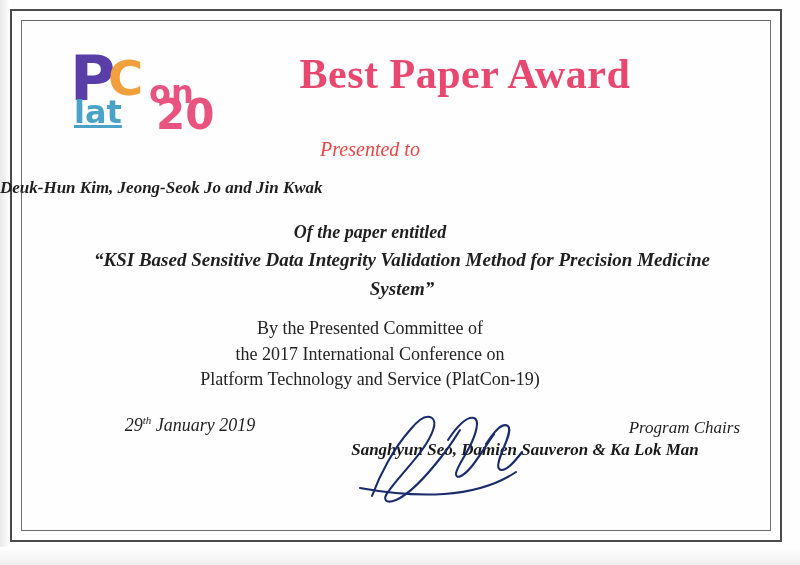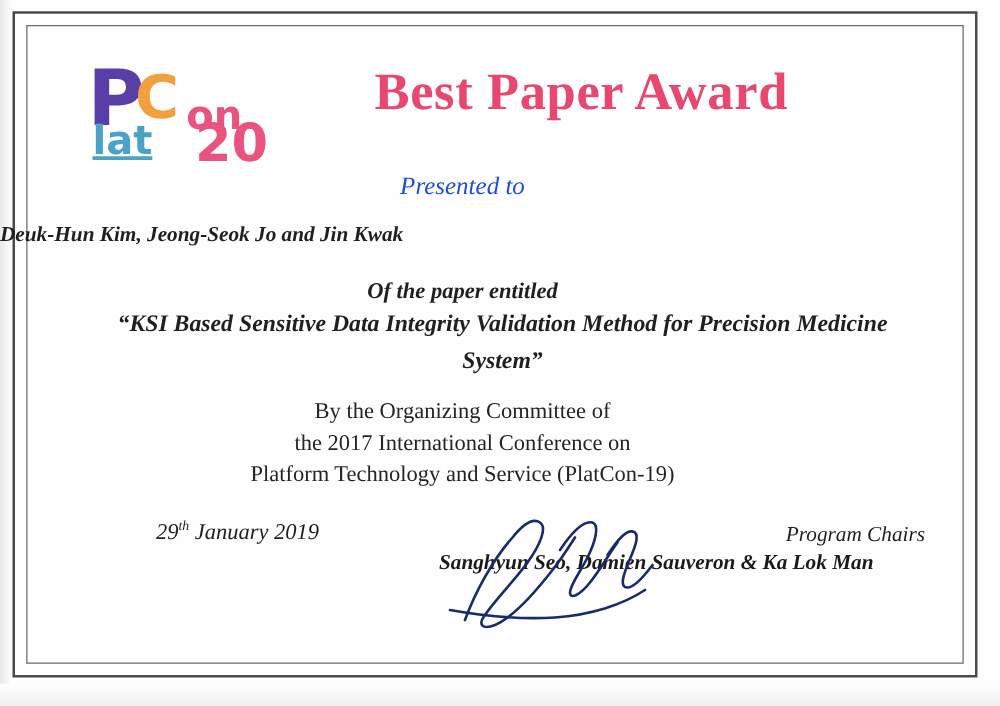--- a/index.html
+++ b/index.html
@@ -113,21 +113,21 @@
     letter-spacing: 0.5px;
   }
 
   .presented-to {
     position: absolute;
     top: 138px;
     left: 0; width: 740px;
     text-align: center;
     font-size: 20px;
     font-style: italic;
-    color: #1d4ed8;
+    color: #ef4444;
   }
 
   .recipients {
     position: absolute;
     top: 178px;
     left: 0; width: 740px;
     text-align: left;
     font-size: 17px;
     font-style: italic;
     font-weight: bold;
@@ -239,21 +239,21 @@
 
   <div class="presented-to">Presented to</div>
 
   <div class="recipients">Deuk-Hun Kim, Jeong-Seok Jo and Jin Kwak</div>
 
   <div class="of-paper">Of the paper entitled</div>
 
   <div class="paper-title">“KSI Based Sensitive Data Integrity Validation Method for Precision Medicine System”</div>
 
   <div class="by-block">
-    <div>By the Organizing Committee of</div>
+    <div>By the Presented Committee of</div>
     <div>the 2017 International Conference on</div>
     <div>Platform Technology and Service (PlatCon-19)</div>
   </div>
 
   <div class="place">
     <div><span>29</span><sup>th</sup><span> January 2019</span></div>
   </div>
 
   <div class="program-chairs-label">Program Chairs</div>
   <div class="chairs-names">Sanghyun Seo, Damien Sauveron &amp; Ka Lok Man</div>

